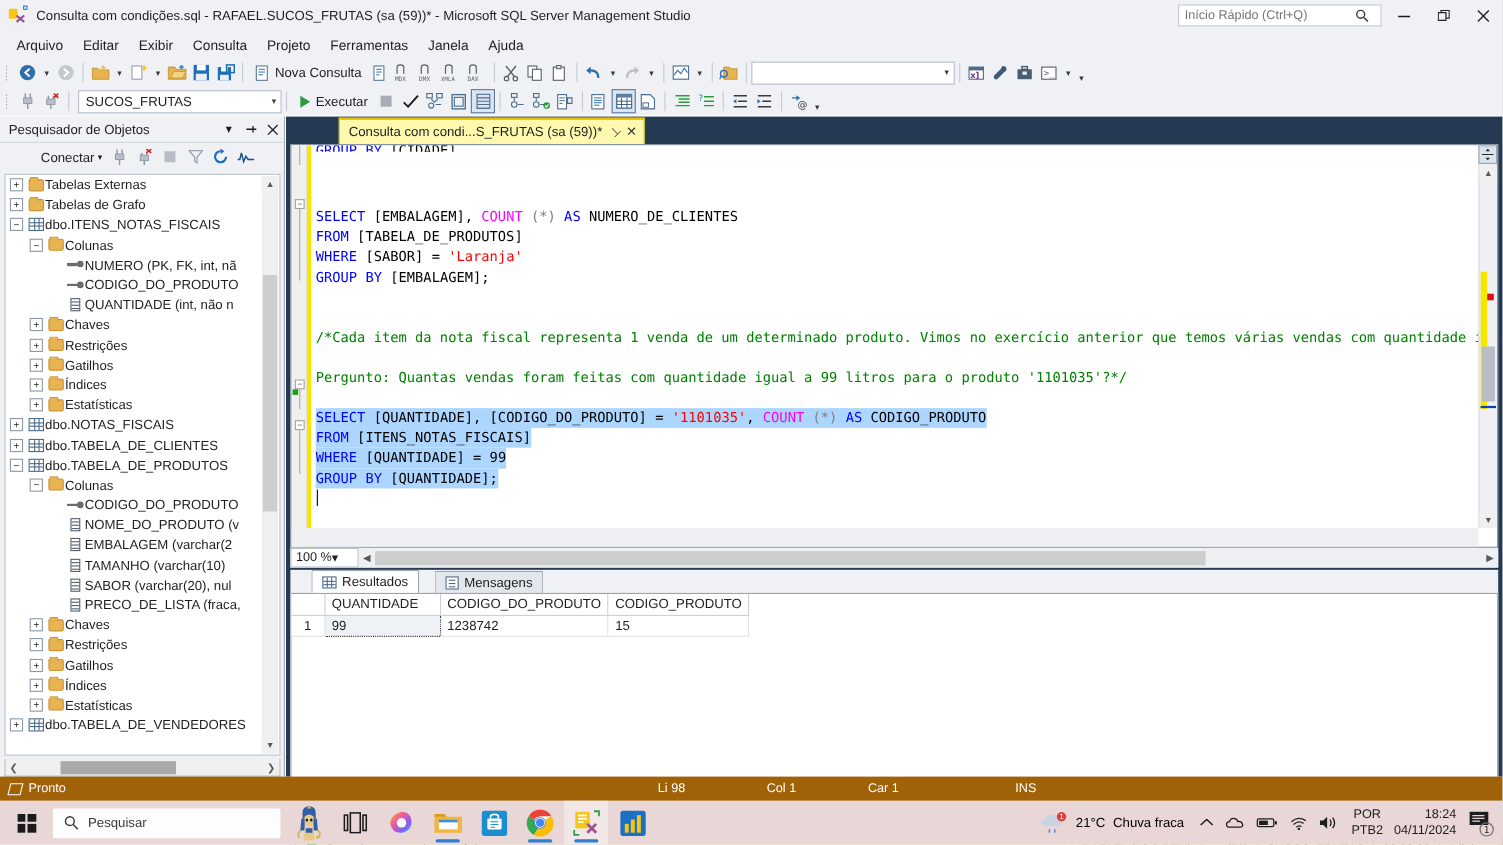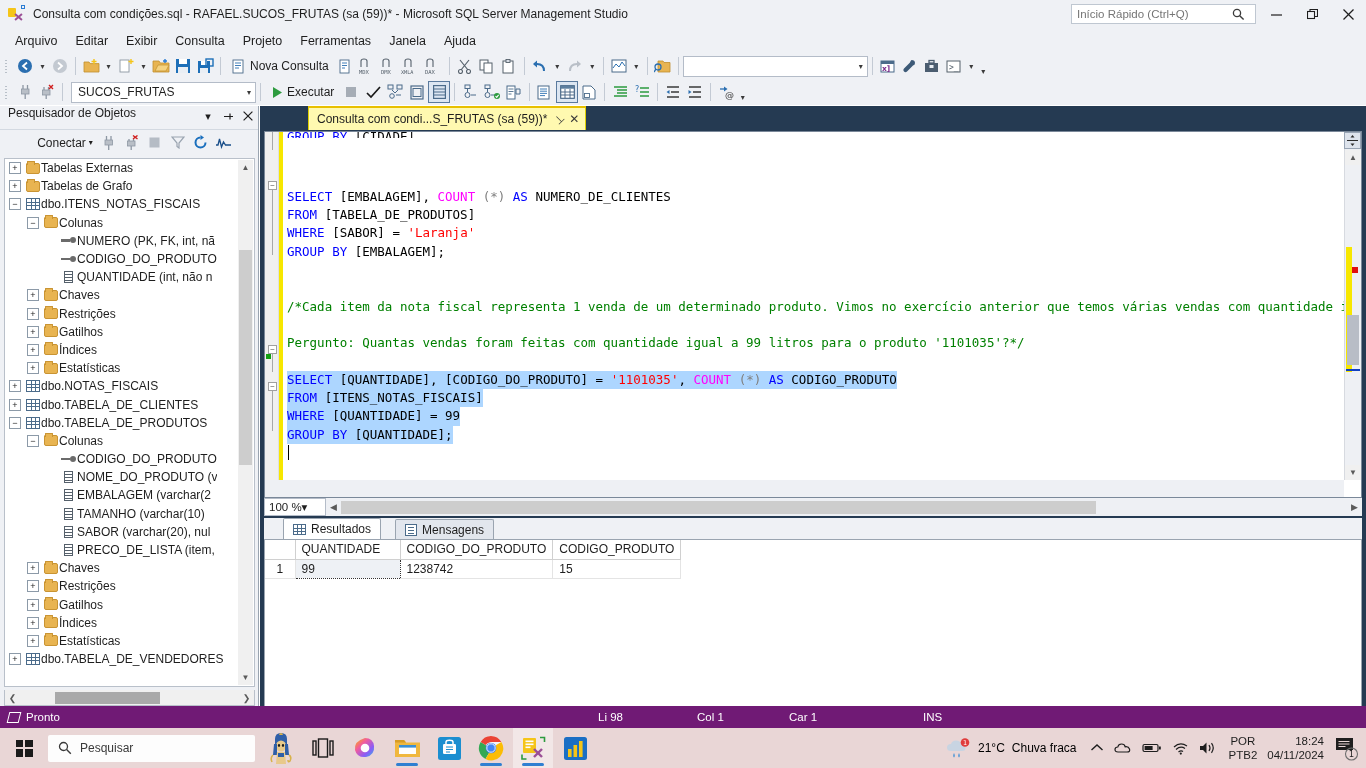--- a/index.html
+++ b/index.html
@@ -99,21 +99,21 @@
 
   
   svg { display: block; }
 
   
   .oe-panel {
     position: absolute; left: 0; top: 106px; width: 259px; height: 600px;
     background: #eff1f5; border-right: 1px solid #9aa4b0;
   }
   .oe-header {
-    height: 24px; background: #eff1f5; display: flex; 
+    height: 24px; background: #eff1f5; display: flex; align-items: center;
     padding-left: 8px; border-bottom: 1px solid #d3d9e1;
   }
   .oe-title { font-size: 12px; color: #1e1e1e; flex: 1; }
   .oe-hbtn { width: 20px; height: 20px; display:flex; align-items:center; justify-content:center;
      font-size: 11px; color: #1e1e1e; }
   .oe-toolbar {
     height: 25px; background: #eff1f5; display: flex; align-items: center;
     padding-left: 10px; gap: 1px; justify-content: center;
   }
   .oe-connect { font-size: 12px; color: #1e1e1e; display:flex; align-items:center; gap:3px; padding: 2px 4px; }
@@ -182,21 +182,21 @@
   .hs-btn { width: 15px; height: 14px; display:flex; align-items:center; justify-content:center;
     font-size: 9px; color: #5a5a5a; }
   .hs-track { flex:1; height:14px; position: relative; }
   .hs-thumb { position:absolute; top:1px; height:12px; background:#a9a9a9; }
 
   
   .doc-area {
     position: absolute; left: 260px; top: 106px; width: 1106px; height: 600px;
     background: #253a52;
   }
-  .tabstrip { position:absolute; left:4px; top:0; height: 25px; display:flex; align-items:flex-start;padding-left:44px; }
+  .tabstrip { position:absolute; left:4px; top:0; height: 25px; display:flex; align-items:center;padding-left:44px; }
   .doc-tab {
     height: 24px; background: #fff9b0; border: 1px solid #e0d000; border-bottom: 0;
     display: flex; align-items: center; padding: 0 6px 0 8px; gap: 6px;
     font-size: 12px; color: #1e1e1e; white-space: nowrap;
     border-top: 2px solid #e8c000;
   }
   .doc-tab .pin { font-size: 11px; color: #3a3a3a; transform: rotate(45deg); }
   .doc-tab .x { font-size: 12px; color: #3a3a3a; }
   .editor-wrap {
     position: absolute; left: 4px; top: 25px; width: 1098px; height: 367px;
@@ -305,21 +305,21 @@
     font-size: 10px; display:flex; align-items:center; justify-content:center;
     margin: 0 6px 0 8px; flex:0 0 auto;
   }
   .qs-right { margin-left: auto; display: flex; align-items: center; }
   .qs-cell { padding: 0 8px; border-left: 1px solid #b5b28f; white-space: nowrap; }
   .qs-cell:last-child { padding-right: 10px; }
 
   
   .ide-status {
     position: absolute; left: 0; top: 706px; width: 1366px; height: 22px;
-    background: #701a75; display: flex; align-items: center; color: #fff; font-size: 11.5px;
+    background: #a16207; display: flex; align-items: center; color: #fff; font-size: 11.5px;
   }
   .st-ready { display:flex; align-items:center; gap:6px; padding-left: 8px; }
   .st-flag { width: 12px; height: 11px; border: 1.5px solid #fff; transform: skewX(-14deg); }
   .st-pos { position: absolute; }
 
   
   .taskbar {
     position: absolute; left: 0; top: 728px; width: 1366px; height: 40px;
     background: #e9d6d6; display: flex; align-items: center;
   }
@@ -959,21 +959,21 @@
             <span class="ticon">
               <span class="colicon"></span>
             </span>
             <span class="tlabel">SABOR (varchar(20), nul</span>
           </div>
           <div class="tnode" style="padding-left: 40px;">
             <span class="exp none"></span>
             <span class="ticon">
               <span class="colicon"></span>
             </span>
-            <span class="tlabel">PRECO_DE_LISTA (item,</span>
+            <span class="tlabel">PRECO_DE_LISTA (fraca,</span>
           </div>
           <div class="tnode" style="padding-left: 22px;">
             <span class="exp">+</span>
             <span class="ticon">
               <span class="folder"></span>
             </span>
             <span class="tlabel">Chaves</span>
           </div>
           <div class="tnode" style="padding-left: 22px;">
             <span class="exp">+</span>

